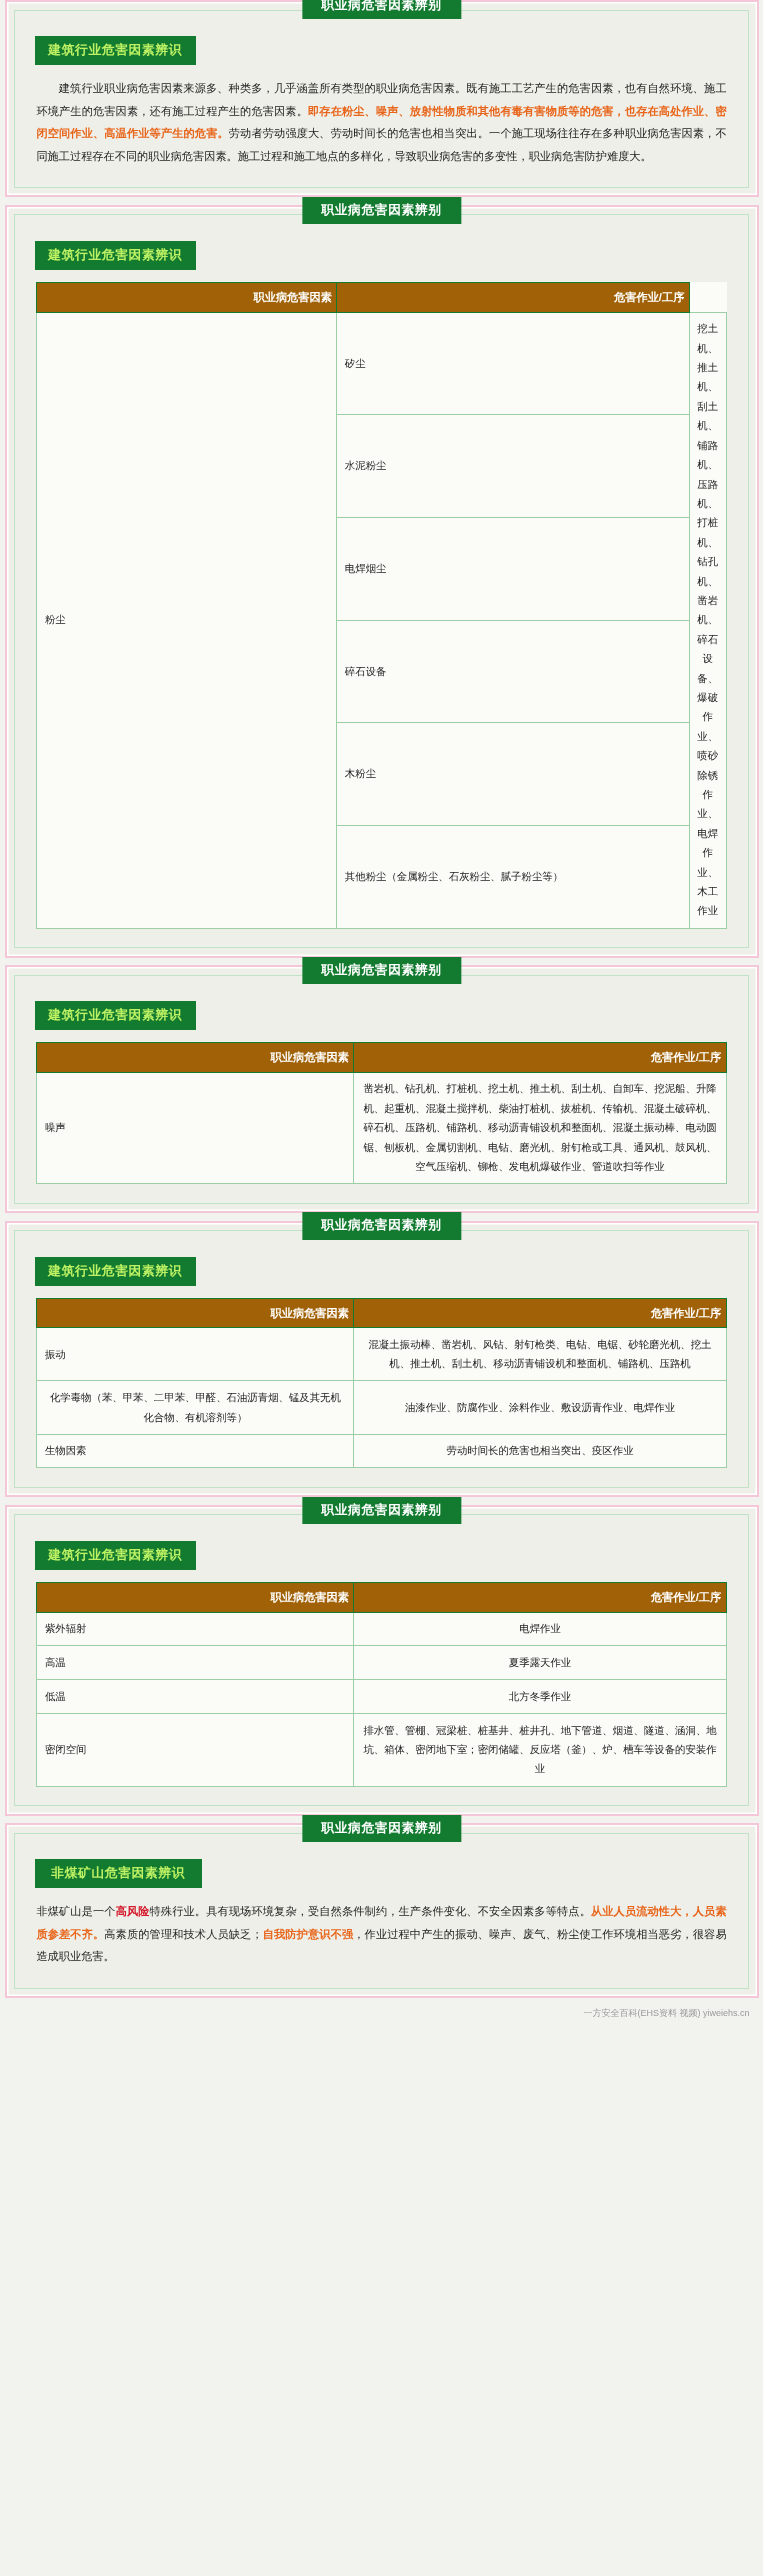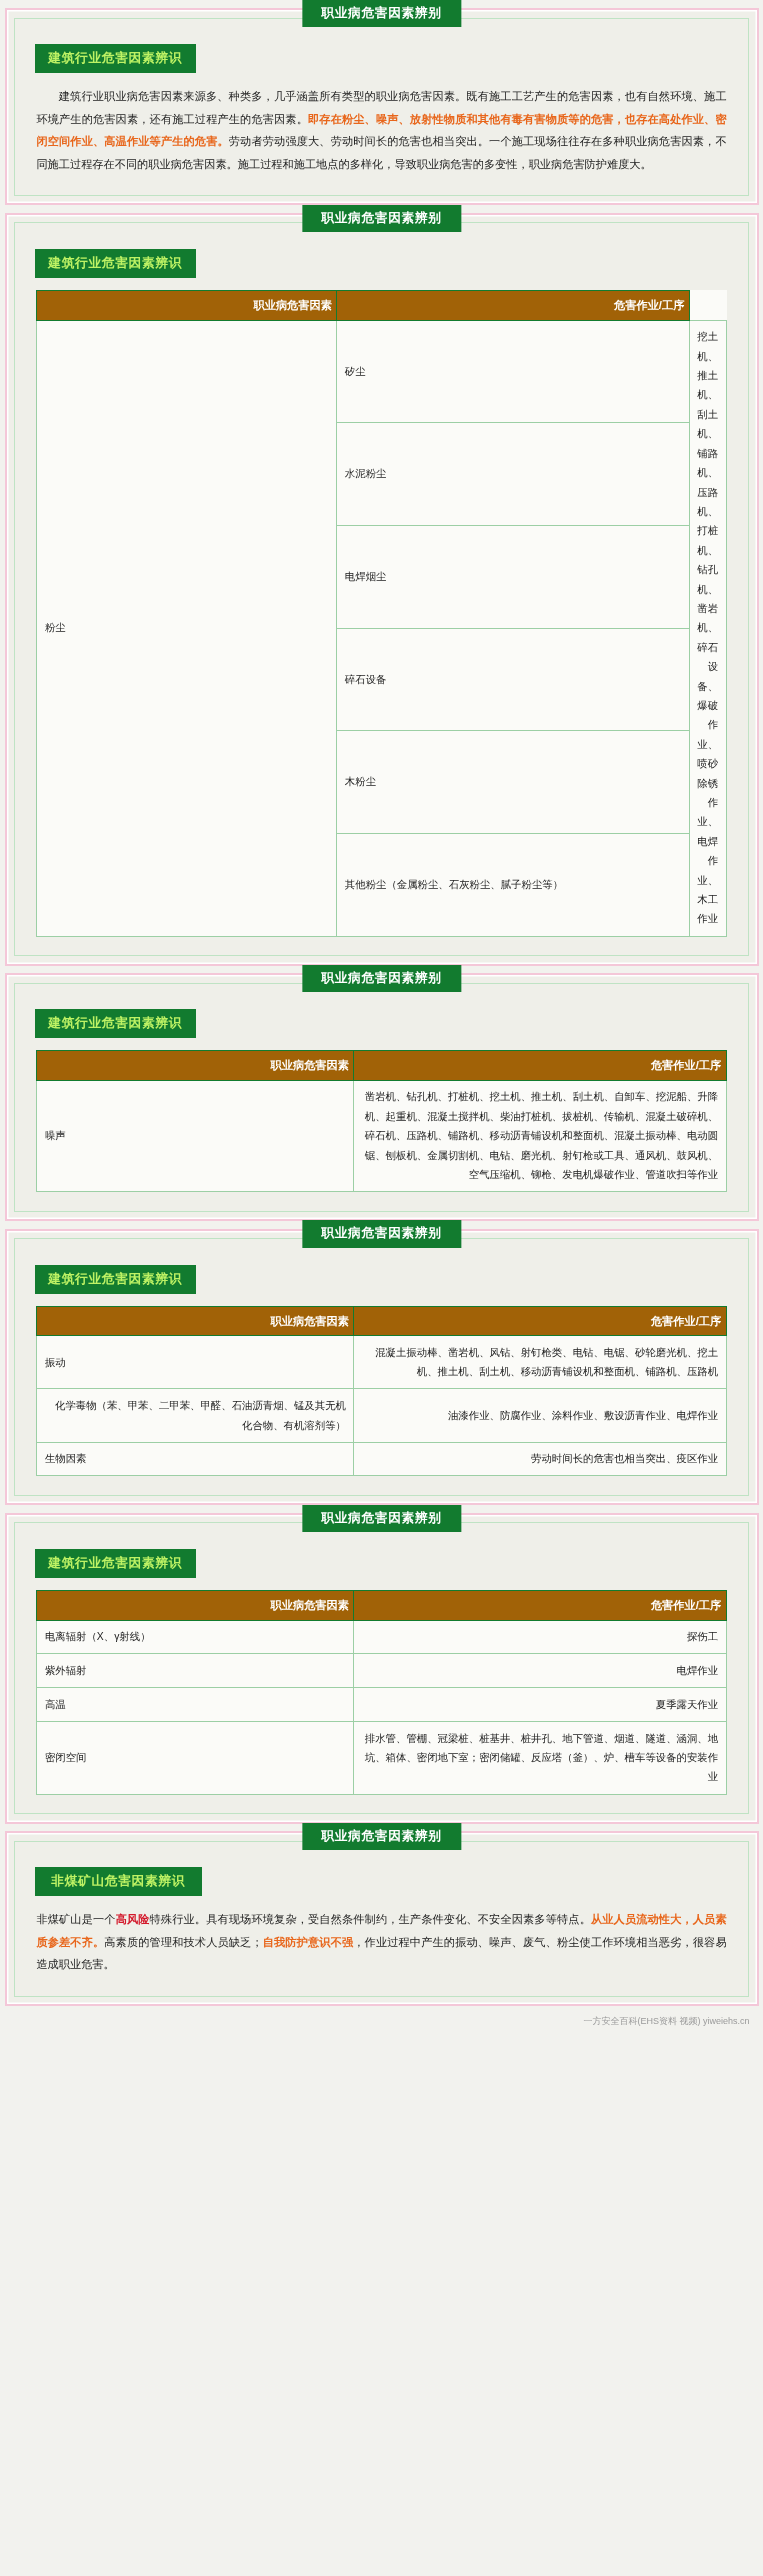--- a/index.html
+++ b/index.html
@@ -5,21 +5,21 @@
   html,body{margin:0;padding:0;}
   body{
     width:763px;
     background:#f2f2ee;
     font-family:"Liberation Sans","DejaVu Sans",sans-serif;
     color:#222;
   }
   .page{
     width:763px;
     margin:0 auto;
-    padding:8px 0 3px 0;
+    padding:0 0 3px 0;
     box-sizing:border-box;
   }
   
   .card{
     position:relative;
     margin:0 4.5px 7.5px 4.5px;
     background:#efefe9;
     border:2.2px solid #f4c7d8;
     box-shadow:inset 0 0 0 1.5px #ffffff;
     padding:19.4px 13.4px 15px 13.4px;
@@ -92,21 +92,21 @@
     text-align:right;
   }
   table.haz td{
     border:0.7px solid #9ccfa5;
     padding:6.7px 7.5px;
     line-height:19.4px;
     vertical-align:middle;
     color:#222;
   }
   td.c{text-align:left;}
-  td.l{text-align:right;border-radius:13px;}
+  td.l{text-align:center;border-radius:13px;}
   .footer{
     text-align:right;
     font-size:9px;
     color:#9a9a9a;
     padding:1.5px 13.4px 7.5px 0;
   }
 </style>
 </head>
 <body>
 
@@ -215,30 +215,30 @@
       <div class="sub-banner">建筑行业危害因素辨识</div>
       <table class="haz">
         <thead>
           <tr>
             <th style="width:46%">职业病危害因素</th>
             <th style="width:54%">危害作业/工序</th>
           </tr>
         </thead>
         <tbody>
           <tr>
-            <td class="c">电离辐射（X、γ射线）</td>
-            <td class="l">探伤工</td>
-          </tr>
-          <tr>
             <td class="c">紫外辐射</td>
             <td class="l">电焊作业</td>
           </tr>
           <tr>
             <td class="c">高温</td>
             <td class="l">夏季露天作业</td>
+          </tr>
+          <tr>
+            <td class="c">低温</td>
+            <td class="l">北方冬季作业</td>
           </tr>
           <tr>
             <td class="c">密闭空间</td>
             <td class="l">排水管、管棚、冠梁桩、桩基井、桩井孔、地下管道、烟道、隧道、涵洞、地坑、箱体、密闭地下室；密闭储罐、反应塔（釜）、炉、槽车等设备的安装作业</td>
           </tr>
         </tbody>
       </table>
     </div>
   </div>
 

